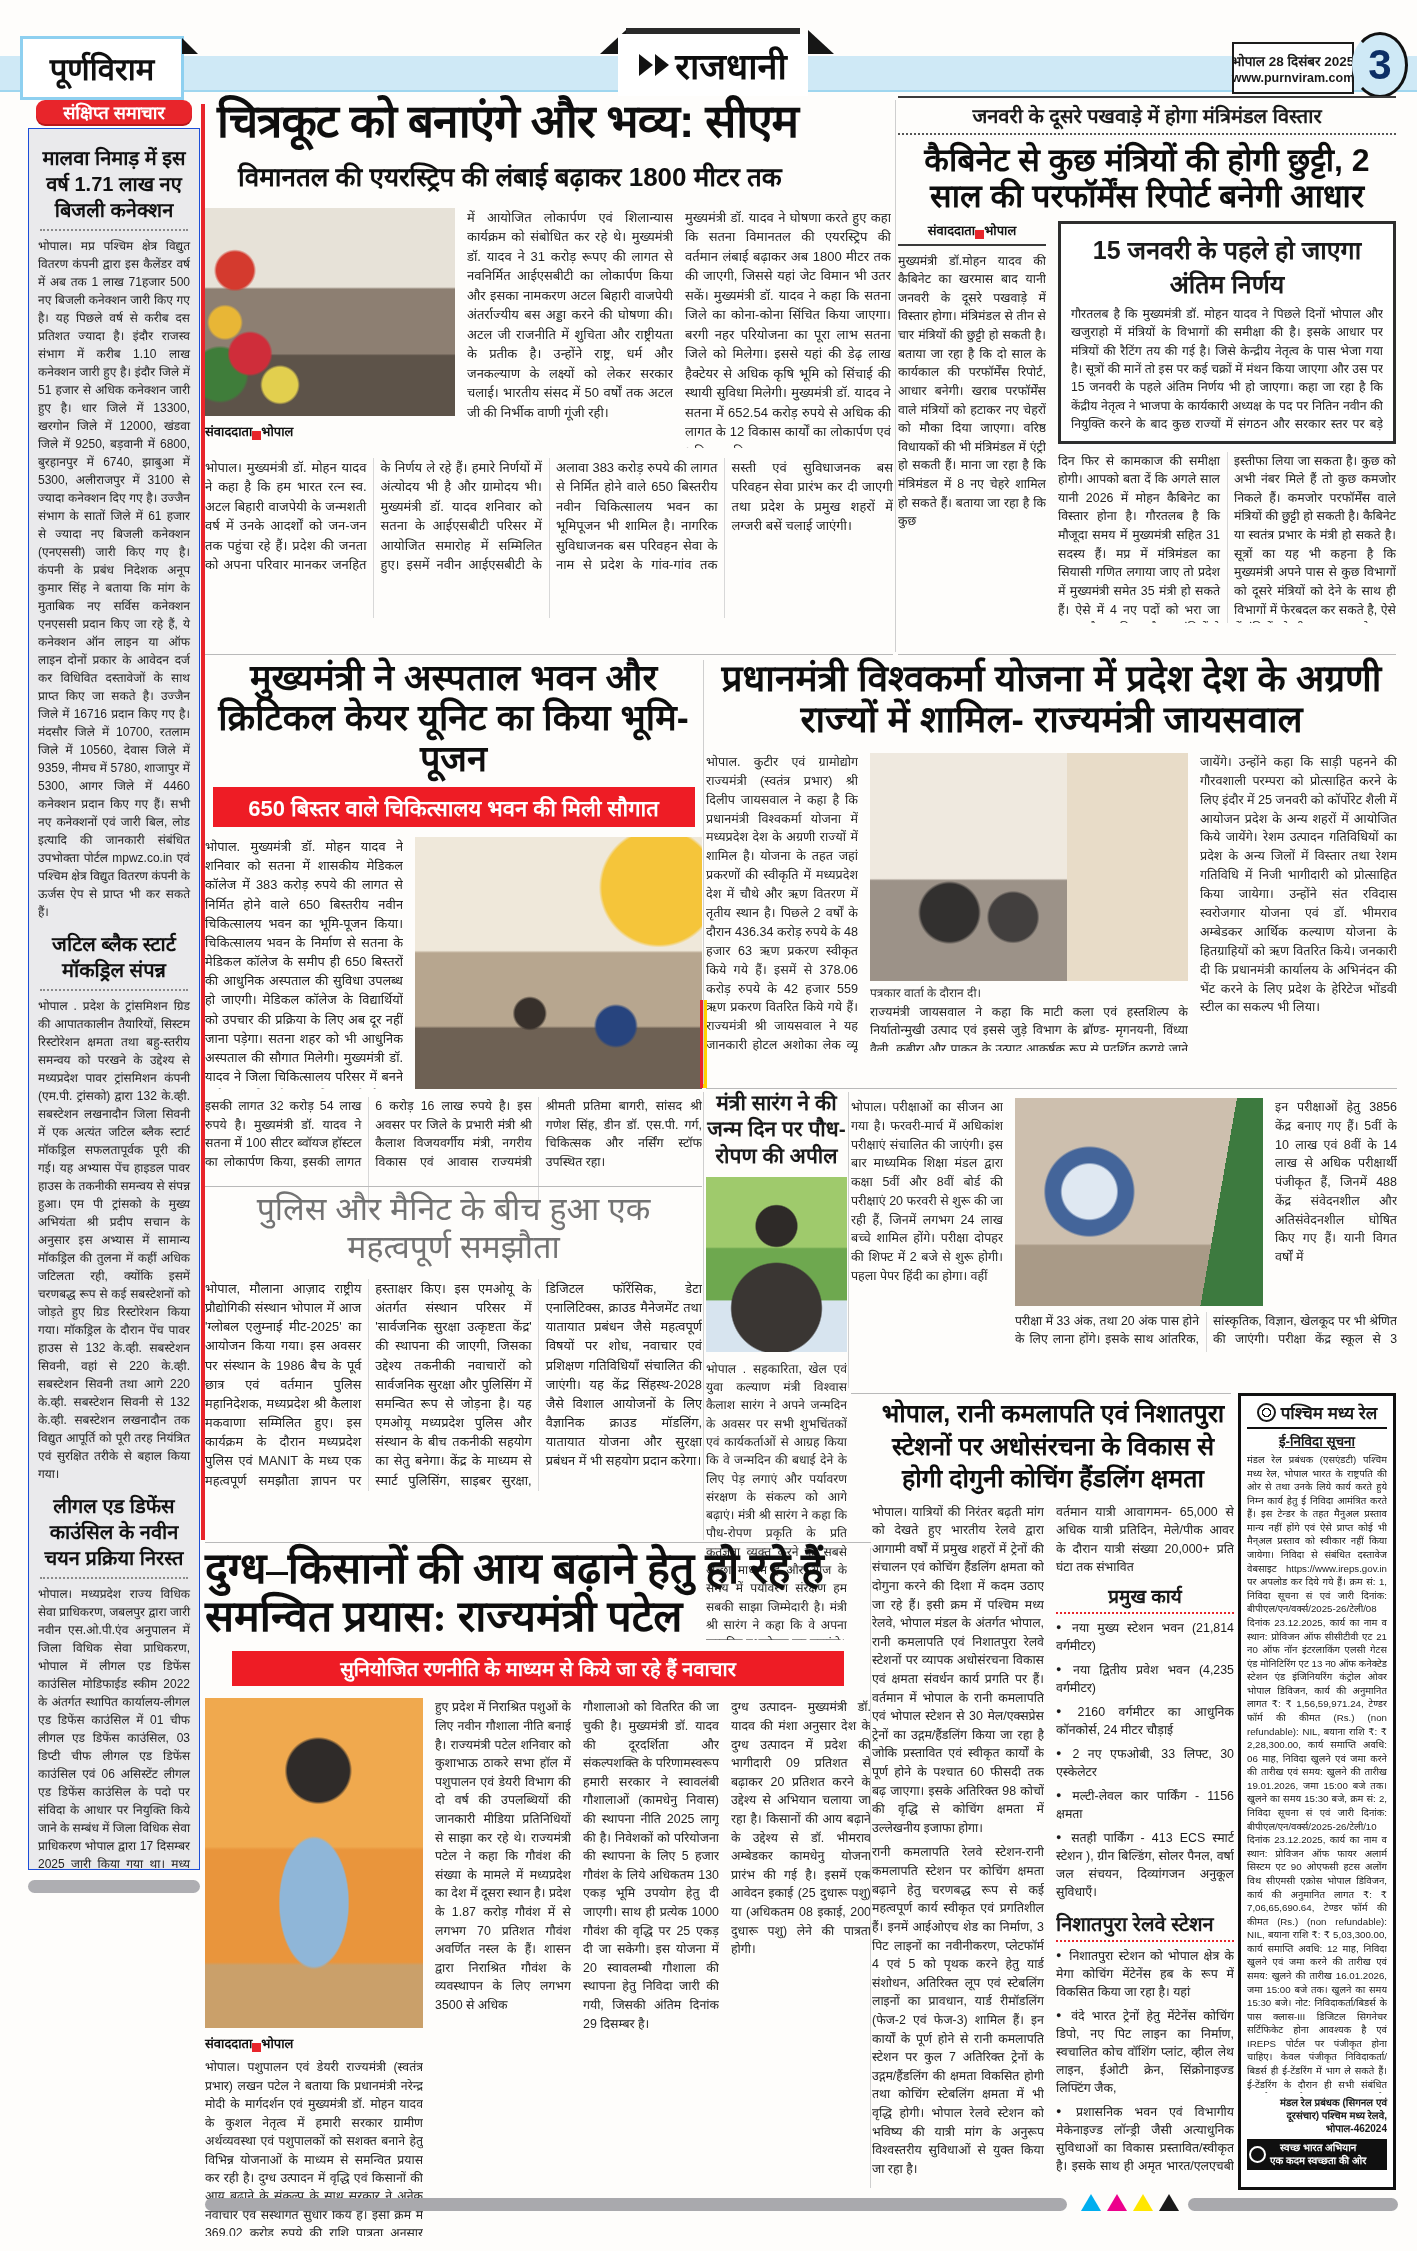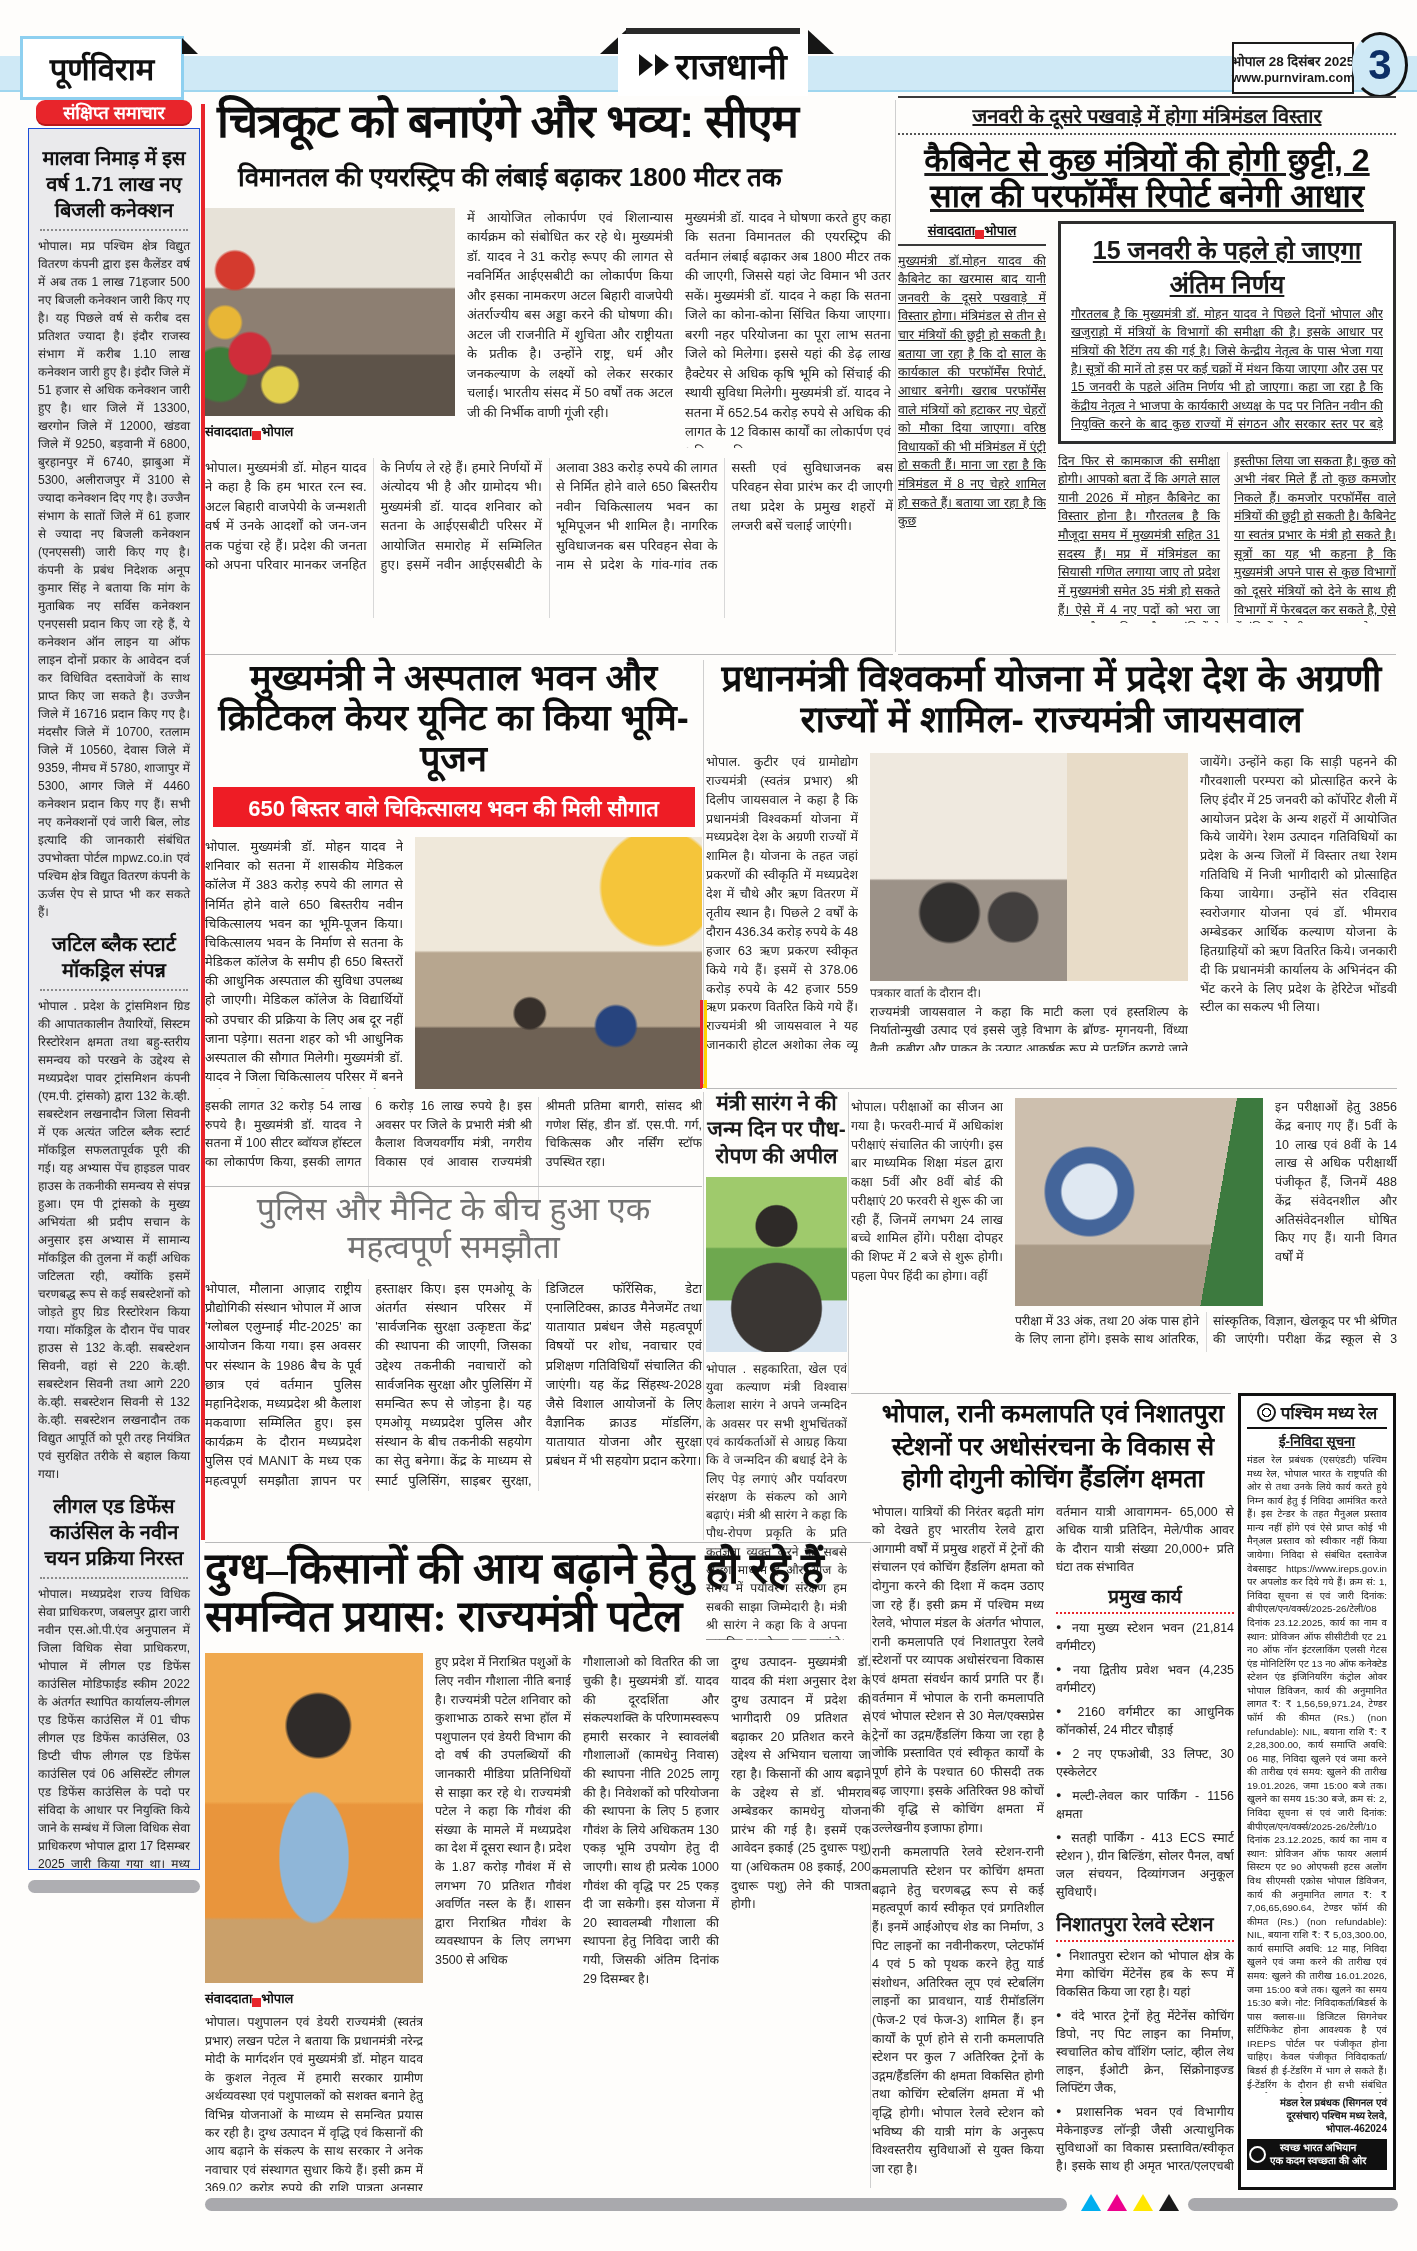--- a/index.html
+++ b/index.html
@@ -79,21 +79,21 @@
      radial-gradient(circle at 52% 22%,#2f2b29 0 11%,transparent 12%),
      radial-gradient(ellipse at 50% 62%,#8fb6d8 0 22%,transparent 23%),
      linear-gradient(180deg,#f0a94e 0 45%,#e9953c 46% 80%,#caa06a 81% 100%);}
   .caption{font-size:12px;color:#333;}
   
   .st-ck{top:96px;left:205px;width:688px;height:556px;}
   .ck-h1{font-size:46px;letter-spacing:-1px;white-space:nowrap;padding-left:12px;}
   .ck-h2{font-size:26px;font-weight:bold;padding-left:33px;margin-top:10px;color:#101010;}
   .ck-row{display:flex;gap:12px;margin-top:14px;height:240px;}
   
-  .st-cb{top:96px;left:898px;width:498px;height:556px;text-decoration:underline;}
+  .st-cb{top:96px;left:898px;width:498px;height:556px;}
   .cb-kick{border-top:2px solid #3c3c3c;border-bottom:2px dotted #555;text-align:center;
            font-size:20px;font-weight:bold;padding:4px 0;}
   .cb-h1{font-size:32px;text-align:center;margin:8px 0 6px 0;}
   .cb-box{border:3px solid #2e2e2e;padding:8px 10px;background:#fff;}
   .cb-box-t{font-size:25px;font-weight:bold;text-align:center;margin-bottom:5px;}
   
   .st-hp{top:658px;left:205px;width:497px;height:526px;}
   .hp-h1{font-size:36px;text-align:center;}
   .hp-band{width:482px;margin:8px auto 0 auto;font-size:22px;padding:5px 0;}
   .hp-row{display:flex;gap:12px;margin-top:10px;height:252px;}
@@ -274,20 +274,21 @@
     <div class="jt cols2" style="margin-left:164px;margin-top:6px;height:40px;font-size:12.3px;">परीक्षा में 33 अंक, तथा 20 अंक पास होने के लिए लाना होंगे। इसके साथ आंतरिक, सांस्कृतिक, विज्ञान, खेलकूद पर भी श्रेणित की जाएंगी। परीक्षा केंद्र स्कूल से 3 किलोमीटर के दायरे में रखे गए हैं और एक केंद्र पर अधिकतम 250 विद्यार्थी रहेंगे। 60 अंकों की अंतिम अंकसूची राज्य शिक्षा केंद्र को भेजना होगी।</div>
   </div>
 
   <div class="abs st-po">
     <div class="po-h1">पुलिस और मैनिट के बीच हुआ एक महत्वपूर्ण समझौता</div>
     <div class="jt cols3" style="margin-top:12px;height:212px;font-size:12.8px;">भोपाल, मौलाना आज़ाद राष्ट्रीय प्रौद्योगिकी संस्थान भोपाल में आज 'ग्लोबल एलुम्नाई मीट-2025' का आयोजन किया गया। इस अवसर पर संस्थान के 1986 बैच के पूर्व छात्र एवं वर्तमान पुलिस महानिदेशक, मध्यप्रदेश श्री कैलाश मकवाणा सम्मिलित हुए। इस कार्यक्रम के दौरान मध्यप्रदेश पुलिस एवं MANIT के मध्य एक महत्वपूर्ण समझौता ज्ञापन पर हस्ताक्षर किए। इस एमओयू के अंतर्गत संस्थान परिसर में 'सार्वजनिक सुरक्षा उत्कृष्टता केंद्र' की स्थापना की जाएगी, जिसका उद्देश्य तकनीकी नवाचारों को सार्वजनिक सुरक्षा और पुलिसिंग में समन्वित रूप से जोड़ना है। यह एमओयू मध्यप्रदेश पुलिस और संस्थान के बीच तकनीकी सहयोग का सेतु बनेगा। केंद्र के माध्यम से स्मार्ट पुलिसिंग, साइबर सुरक्षा, डिजिटल फॉरेंसिक, डेटा एनालिटिक्स, क्राउड मैनेजमेंट तथा यातायात प्रबंधन जैसे महत्वपूर्ण विषयों पर शोध, नवाचार एवं प्रशिक्षण गतिविधियाँ संचालित की जाएंगी। यह केंद्र सिंहस्थ-2028 जैसे विशाल आयोजनों के लिए वैज्ञानिक क्राउड मॉडलिंग, यातायात योजना और सुरक्षा प्रबंधन में भी सहयोग प्रदान करेगा।</div>
   </div>
 
   <div class="abs st-dy">
     <div class="h-big dy-h1">दुग्ध–किसानों की आय बढ़ाने हेतु हो रहे हैं समन्वित प्रयास: राज्यमंत्री पटेल</div>
+    <div class="band dy-band">सुनियोजित रणनीति के माध्यम से किये जा रहे हैं नवाचार</div>
     <div class="dy-row">
       <div style="width:218px;flex:0 0 auto;">
         <div class="photo ph-dairy" style="width:218px;height:330px;"></div>
         <div class="byline" style="margin:6px 0;justify-content:flex-start;">
           <span>संवाददाता</span>
           <span class="red-sq"></span>
           <span>भोपाल</span>
         </div>
         <div class="jt" style="font-size:12.3px;height:178px;">भोपाल। पशुपालन एवं डेयरी राज्यमंत्री (स्वतंत्र प्रभार) लखन पटेल ने बताया कि प्रधानमंत्री नरेन्द्र मोदी के मार्गदर्शन एवं मुख्यमंत्री डॉ. मोहन यादव के कुशल नेतृत्व में हमारी सरकार ग्रामीण अर्थव्यवस्था एवं पशुपालकों को सशक्त बनाने हेतु विभिन्न योजनाओं के माध्यम से समन्वित प्रयास कर रही है। दुग्ध उत्पादन में वृद्धि एवं किसानों की आय बढ़ाने के संकल्प के साथ सरकार ने अनेक नवाचार एवं संस्थागत सुधार किये हैं। इसी क्रम में 369.02 करोड़ रुपये की राशि पात्रता अनुसार प्रदान की गई।</div>
       </div>

